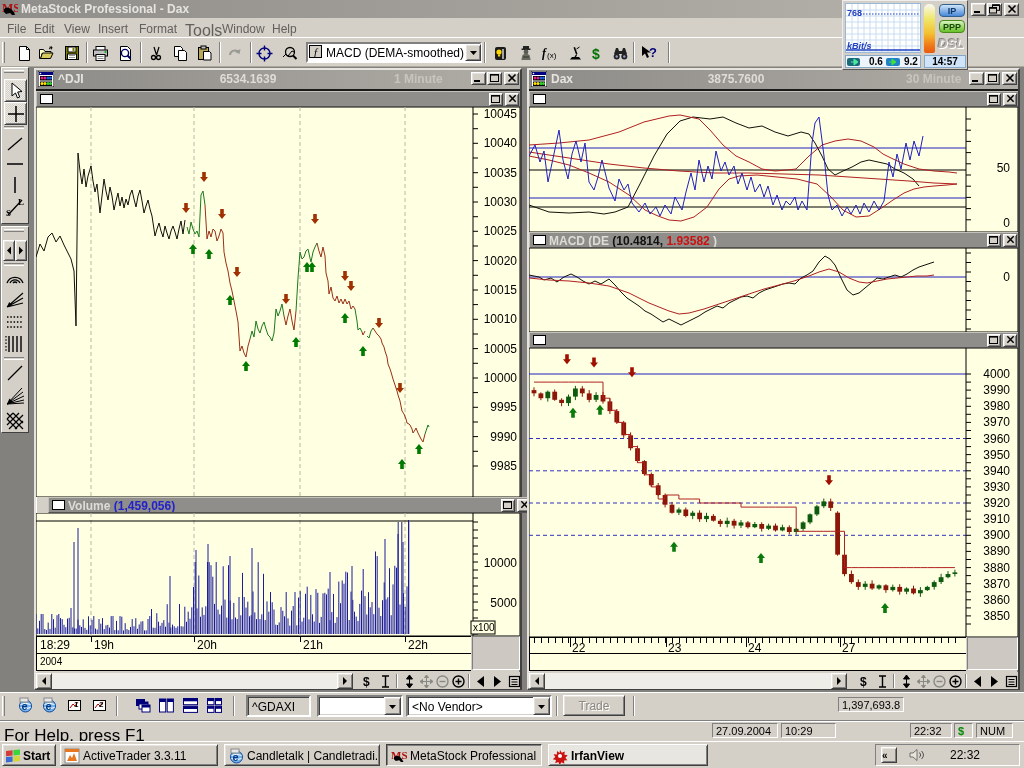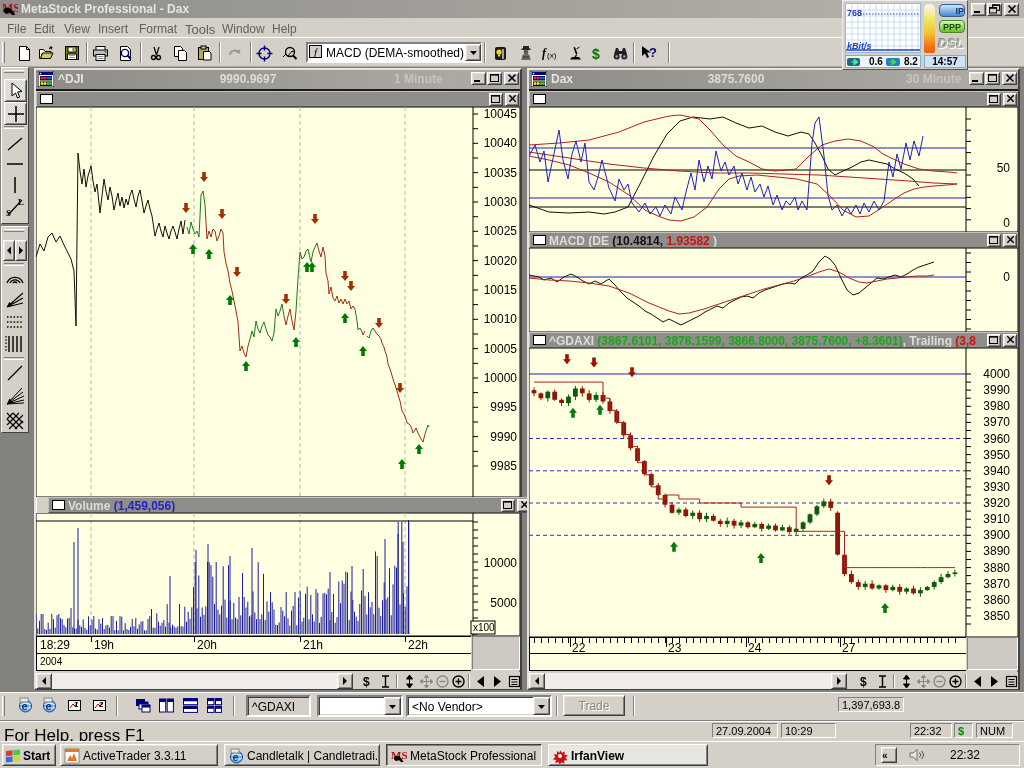--- a/index.html
+++ b/index.html
@@ -33,21 +33,21 @@
     </svg></div>
 <div class="tbtn" style="left:1004px;top:3px;width:15px;height:13px"><svg width="10" height="10" viewBox="0 0 10 10">
       <path d="M1.5 1.5 L8.5 8.5 M8.5 1.5 L1.5 8.5" stroke="#000" stroke-width="1.6"></path>
     </svg></div>
 <div class="abs" style="left:0;top:18px;width:1024px;height:19px;background:#d4d0c8"></div>
 <div class="lbl" style="left:7px;top:22px;font-size:12px;color:#62605c">File</div>
 <div class="lbl" style="left:34px;top:22px;font-size:12px;color:#62605c">Edit</div>
 <div class="lbl" style="left:64px;top:22px;font-size:12px;color:#62605c">View</div>
 <div class="lbl" style="left:98px;top:22px;font-size:12px;color:#62605c">Insert</div>
 <div class="lbl" style="left:139px;top:22px;font-size:12px;color:#62605c">Format</div>
-<div class="lbl" style="left:185px;top:22px;font-size:13px;color:#62605c">Tools</div>
+<div class="lbl" style="left:185px;top:22px;font-size:16px;color:#62605c">Tools</div>
 <div class="lbl" style="left:222px;top:22px;font-size:12px;color:#62605c">Window</div>
 <div class="lbl" style="left:272px;top:22px;font-size:12px;color:#62605c">Help</div>
 <div class="abs" style="left:0;top:37px;width:1024px;height:2px;border-top:1px solid #fff"></div>
 <div class="abs" style="left:0;top:38px;width:1024px;height:29px;background:#d4d0c8;border-bottom:1px solid #aca899"></div>
 <div class="abs tb-grip" style="left:2px;top:42px;height:21px"></div>
 <div class="abs" style="left:16px;top:45px;width:17px;height:17px"><svg width="17" height="17" viewBox="0 0 17 17">
       <path d="M3.5 1.5 h7 l3 3 v11 h-10 z" fill="#fff" stroke="#000"></path>
       <path d="M10.5 1.5 v3 h3" fill="none" stroke="#000"></path>
     </svg></div>
 <div class="abs" style="left:38px;top:45px;width:17px;height:17px"><svg width="17" height="17" viewBox="0 0 17 17">
@@ -221,21 +221,21 @@
         <circle cx="7" cy="7" r="1.5" fill="#e0218a"></circle>
         <circle cx="10" cy="7" r="1.5" fill="#1c5ee0"></circle>
         <circle cx="12.5" cy="7" r="1.5" fill="#1c5ee0"></circle>
         <rect x="2" y="10.5" width="12" height="4.5" fill="#000"></rect>
         <circle cx="4" cy="12.5" r="1.5" fill="#ffe000"></circle>
         <circle cx="7" cy="12.5" r="1.5" fill="#ffe000"></circle>
         <circle cx="10" cy="12.5" r="1.5" fill="#35d435"></circle>
         <circle cx="12.5" cy="12.5" r="1.5" fill="#35d435"></circle>
       </svg></div>
     <div class="lbl" style="left:22px;top:2px">^DJI</div>
-    <div class="lbl" style="left:152px;top:2px;width:120px;text-align:center;color:#dedcd7">9990.9697</div>
+    <div class="lbl" style="left:152px;top:2px;width:120px;text-align:center;color:#dedcd7">6534.1639</div>
     <div class="lbl" style="left:358px;top:2px;color:#c8c5bf">1 Minute</div>
     <div class="tbtn" style="left:435px;top:2px;width:15px;height:13px"><svg width="12" height="10" viewBox="0 0 12 10">
         <rect x="1" y="7" width="6" height="2" fill="#000"></rect>
       </svg></div>
     <div class="tbtn" style="left:451px;top:2px;width:15px;height:13px"><svg width="12" height="10" viewBox="0 0 12 10">
         <rect x="1.5" y="1.5" width="8" height="7" fill="none" stroke="#000" stroke-width="1"></rect>
         <rect x="1.5" y="1" width="8" height="1.6" fill="#000"></rect>
       </svg></div>
     <div class="tbtn" style="left:468px;top:2px;width:15px;height:13px"><svg width="10" height="10" viewBox="0 0 10 10">
         <path d="M1.5 1.5 L8.5 8.5 M8.5 1.5 L1.5 8.5" stroke="#000" stroke-width="1.6"></path>
@@ -525,21 +525,20 @@
     <path d="M437 52.5 h5" stroke="#000"></path>
     <path d="M437 62.0 h5" stroke="#000"></path>
     <path d="M437 71.5 h5" stroke="#000"></path>
     <path d="M437 81.0 h5" stroke="#000"></path>
     <text x="481" y="33.0" font-size="12" text-anchor="end" fill="#000">0</text>
     <path d="M0.0 27.0 L10.0 29.0 L15.0 32.0 L22.0 30.0 L28.0 34.0 L35.0 29.0 L42.0 26.0 L48.0 29.0 L54.0 33.0 L60.0 36.0 L66.0 33.0 L72.0 36.0 L80.0 31.0 L86.0 37.0 L92.0 44.0 L98.0 50.0 L104.0 54.0 L110.0 58.0 L116.0 63.0 L122.0 66.0 L128.0 70.0 L134.0 74.0 L140.0 71.0 L146.0 74.0 L152.0 77.0 L158.0 74.0 L164.0 71.0 L170.0 68.0 L176.0 64.0 L182.0 61.0 L188.0 58.0 L194.0 60.0 L200.0 55.0 L206.0 52.0 L212.0 49.0 L218.0 48.0 L224.0 50.0 L230.0 45.0 L236.0 42.0 L242.0 40.0 L248.0 38.0 L254.0 36.0 L260.0 35.0 L266.0 36.0 L272.0 30.0 L278.0 27.0 L284.0 23.0 L290.0 14.0 L296.0 8.0 L301.0 11.0 L306.0 17.0 L312.0 30.0 L318.0 42.0 L324.0 47.0 L330.0 45.0 L336.0 40.0 L342.0 35.0 L348.0 30.0 L354.0 31.0 L360.0 29.0 L366.0 27.0 L372.0 29.0 L378.0 26.0 L384.0 22.0 L390.0 19.0 L396.0 17.0 L402.0 15.0 L405.0 14.0" fill="none" stroke="#10100a" stroke-width="1"></path>
     <path d="M0.0 30.0 L20.0 32.0 L40.0 33.0 L60.0 35.0 L80.0 38.0 L100.0 45.0 L120.0 55.0 L140.0 63.0 L150.0 66.0 L160.0 65.0 L175.0 61.0 L190.0 56.0 L205.0 51.0 L220.0 46.0 L235.0 41.0 L250.0 37.0 L265.0 33.0 L280.0 28.0 L290.0 24.0 L300.0 21.0 L310.0 24.0 L320.0 30.0 L330.0 34.0 L338.0 35.0 L348.0 33.0 L358.0 31.0 L368.0 30.0 L378.0 29.0 L388.0 28.0 L398.0 28.0 L405.0 27.0" fill="none" stroke="#b02020" stroke-width="1"></path>
   </svg>
 <div class="abs panetitle" style="left:529px;top:332px;width:489px;height:16px">
     <div class="abs" style="left:3px;top:2px;width:13px;height:10px;background:#fff;border:1px solid #000"></div>
-    <div class="lbl" style="left:19px;top:1px"><span style="color:#dedcd7">^GDAXI </span><span style="color:#1ca51c">(3867.6101, 3878.1599, 3866.8000, 3875.7600, +8.3601)</span><span style="color:#dedcd7">, Trailing </span><span style="color:#cc1111">(3,8</span></div>
     <div class="tbtn" style="left:457px;top:1px;width:14px;height:13px"><svg width="12" height="10" viewBox="0 0 12 10">
         <rect x="1.5" y="1.5" width="8" height="7" fill="none" stroke="#000" stroke-width="1"></rect>
         <rect x="1.5" y="1" width="8" height="1.6" fill="#000"></rect>
       </svg></div>
     <div class="tbtn" style="left:473px;top:1px;width:14px;height:13px"><svg width="9" height="9" viewBox="0 0 10 10">
         <path d="M1.5 1.5 L8.5 8.5 M8.5 1.5 L1.5 8.5" stroke="#000" stroke-width="1.6"></path>
       </svg></div>
   </div>
 <svg class="abs" style="left:529px;top:348px" width="489" height="289" viewBox="0 0 489 289">
     <rect width="489" height="289" fill="#ffffe1" stroke="#000"></rect>
@@ -977,27 +976,27 @@
 <g stroke="#c8ddf2">
         <path d="M0 6 h76 M0 12 h76 M0 18 h76 M0 24 h76 M0 30 h76 M0 36 h76 M0 42 h76 M0 48 h76"></path>
 <path d="M6 0 v50 M12 0 v50 M18 0 v50 M24 0 v50 M30 0 v50 M36 0 v50 M42 0 v50 M48 0 v50 M54 0 v50 M60 0 v50 M66 0 v50 M72 0 v50"></path>
       </g>
 <path d="M14 10 H76" stroke="#2040c0" stroke-dasharray="1.5 1.5"></path>
 <path d="M0 46 H76" stroke="#2040c0" stroke-width="1.5"></path>
 <text x="1" y="12" font-size="9" font-weight="bold" fill="#2040c0">768</text>
 <text x="1" y="45" font-size="9" font-weight="bold" fill="#2040c0" font-style="italic">kBit/s</text>
 </svg></div>
 <div class="abs" style="left:924px;top:4px;width:11px;height:49px;border-radius:5px 5px 2px 2px;background:linear-gradient(180deg,#f8f8f4 0%,#efe76a 30%,#f4c030 60%,#f07818 85%,#e85a10 100%)"></div>
-<div class="abs" style="left:939px;top:4px;width:26px;height:13px;border-radius:4px;background:linear-gradient(180deg,#cfe4f8,#4888d8);border:1px solid #306090;color:#103a6a;font-size:9px;font-weight:bold;text-align:right;line-height:12px">IP</div>
+<div class="abs" style="left:939px;top:4px;width:26px;height:13px;border-radius:4px;background:linear-gradient(180deg,#cfe4f8,#4888d8);border:1px solid #306090;color:#103a6a;font-size:9px;font-weight:bold;text-align:center;line-height:12px">IP</div>
 <div class="abs" style="left:939px;top:20px;width:26px;height:13px;border-radius:4px;background:linear-gradient(180deg,#d8f4c0,#68c028);border:1px solid #4a8a1a;color:#1a4a0a;font-size:9px;font-weight:bold;text-align:center;line-height:12px">PPP</div>
 <div class="abs" style="left:938px;top:36px;width:28px;height:14px;font-size:13px;font-weight:bold;font-style:italic;color:#b8b5ae;text-shadow:1px 1px 0 #fff,-1px -1px 0 #888">DSL</div>
 <div class="abs" style="left:845px;top:55px;width:76px;height:13px;background:#eef4fc;border:1px solid #88a8c8;font-size:10px;font-weight:bold">
 <svg class="abs" style="left:1px;top:1px" width="20" height="10">
       <rect x="0" y="1" width="13" height="8" rx="2" fill="#1a6a7a"></rect>
       <path d="M4 5 h6 m-3 -3 l4 3 -4 3 z" stroke="#50e8a0" fill="#50e8a0"></path>
     </svg>
 <span class="abs" style="left:23px;top:0px">0.6</span>
 <svg class="abs" style="left:40px;top:1px" width="20" height="10">
       <rect x="0" y="1" width="14" height="8" rx="2" fill="#2080c8"></rect>
       <path d="M3 5 h6 m-3 -3 l4 3 -4 3 z" stroke="#40e040" fill="#40e040"></path>
     </svg>
-<span class="abs" style="left:58px;top:0px">8.2</span>
+<span class="abs" style="left:58px;top:0px">9.2</span>
   </div>
 <div class="abs" style="left:924px;top:55px;width:42px;height:13px;background:#cfe4f8;border:1px solid #88a8c8;font-size:10px;font-weight:bold;text-align:center;line-height:11px">14:57</div>
 </body></html>

